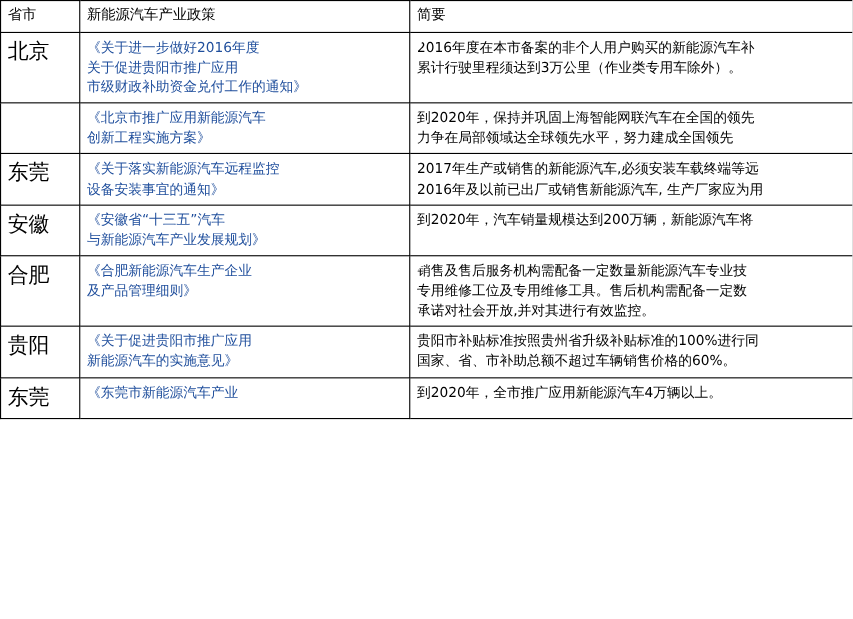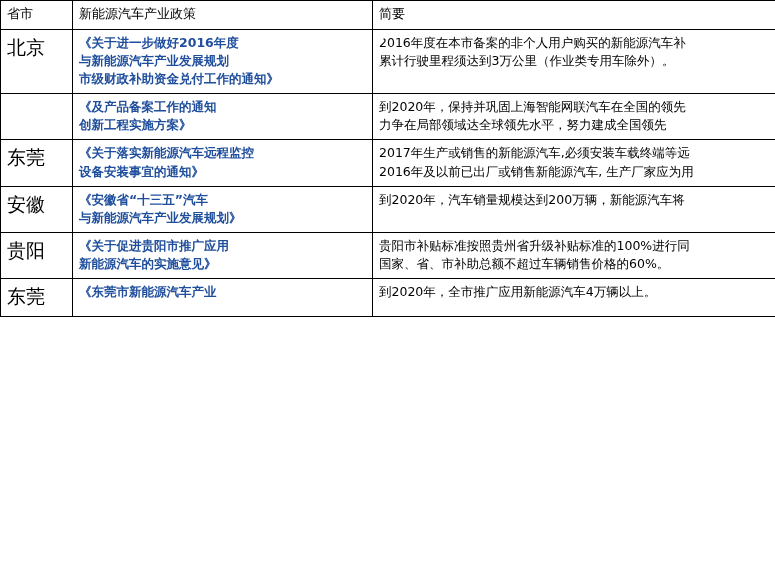--- a/index.html
+++ b/index.html
@@ -42,21 +42,20 @@
     padding-bottom: 5px;
     white-space: nowrap;
   }
   td.province {
     white-space: nowrap;
     font-size: 19px;
   }
   td.title {
     color: #1f4e9c;
     font-size: 12.5px;
-    font-weight: bold;
   }
   td.title .line {
     display: block;
     white-space: nowrap;
   }
   td.summary {
     font-size: 12.5px;
     overflow: hidden;
     border-radius: 32px;
   }
@@ -80,32 +79,32 @@
         <th>省市</th>
         <th>新能源汽车产业政策</th>
         <th>简要</th>
       </tr>
     </thead>
     <tbody id="table-body">
         <tr>
           <td class="province">北京</td>
           <td class="title">
             <span class="line">《关于进一步做好2016年度</span>
-            <span class="line">与新能源汽车产业发展规划</span>
+            <span class="line">关于促进贵阳市推广应用</span>
             <span class="line">市级财政补助资金兑付工作的通知》</span>
           </td>
           <td class="summary">
             <span class="line">2016年度在本市备案的非个人用户购买的新能源汽车补</span>
             <span class="line">累计行驶里程须达到3万公里（作业类专用车除外）。</span>
           </td>
         </tr>
         <tr>
           <td class="province"></td>
           <td class="title">
-            <span class="line">《及产品备案工作的通知</span>
+            <span class="line">《北京市推广应用新能源汽车</span>
             <span class="line">创新工程实施方案》</span>
           </td>
           <td class="summary">
             <span class="line">到2020年，保持并巩固上海智能网联汽车在全国的领先</span>
             <span class="line">力争在局部领域达全球领先水平，努力建成全国领先</span>
           </td>
         </tr>
         <tr>
           <td class="province">东莞</td>
           <td class="title">
@@ -121,20 +120,32 @@
           <td class="province">安徽</td>
           <td class="title">
             <span class="line">《安徽省“十三五”汽车</span>
             <span class="line">与新能源汽车产业发展规划》</span>
           </td>
           <td class="summary">
             <span class="line">到2020年，汽车销量规模达到200万辆，新能源汽车将</span>
           </td>
         </tr>
         <tr>
+          <td class="province">合肥</td>
+          <td class="title">
+            <span class="line">《合肥新能源汽车生产企业</span>
+            <span class="line">及产品管理细则》</span>
+          </td>
+          <td class="summary">
+            <span class="line">销售及售后服务机构需配备一定数量新能源汽车专业技</span>
+            <span class="line">专用维修工位及专用维修工具。售后机构需配备一定数</span>
+            <span class="line">承诺对社会开放,并对其进行有效监控。</span>
+          </td>
+        </tr>
+        <tr>
           <td class="province">贵阳</td>
           <td class="title">
             <span class="line">《关于促进贵阳市推广应用</span>
             <span class="line">新能源汽车的实施意见》</span>
           </td>
           <td class="summary">
             <span class="line">贵阳市补贴标准按照贵州省升级补贴标准的100%进行同</span>
             <span class="line">国家、省、市补助总额不超过车辆销售价格的60%。</span>
           </td>
         </tr>

